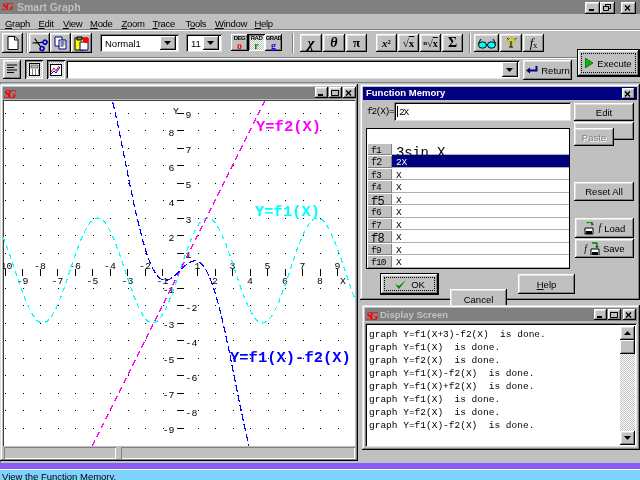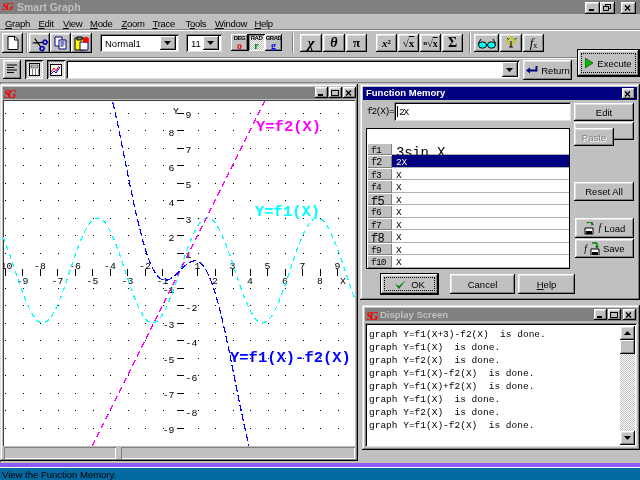--- a/index.html
+++ b/index.html
@@ -340,21 +340,21 @@
     </svg><i style="font-family:'Liberation Serif',serif;margin-right:3px">f</i>Load</div>
 <div class="btn" style="left:575px;top:239px;width:59px;height:19px"><i style="font-family:'Liberation Serif',serif;margin-right:1px">f</i><svg width="13" height="13" viewBox="0 0 13 13" style="margin-right:2px">
       <path d="M3 7h8v6H3z" fill="#fff" stroke="#000"></path>
       <path d="M4 10h6v3H4z" fill="#000"></path>
       <path d="M4 1h5M9 1v4" stroke="#008000" stroke-width="1.5" fill="none"></path>
       <path d="M9 7L7 4h4z" fill="#008000"></path>
     </svg>Save</div>
 <div class="btn" style="left:381px;top:274px;width:57px;height:20px;box-shadow:0 0 0 1px #000,inset -1px -1px 0 #000,inset 1px 1px 0 #fff,inset -2px -2px 0 #808080,inset 2px 2px 0 #dfdfdf"><div class="abs" style="left:3px;top:3px;right:3px;bottom:3px;border:1px dotted #000"></div><svg width="13" height="11" viewBox="0 0 13 11" style="margin-right:4px">
       <path d="M1 5l4 5L12 1 5 7z" fill="#008000"></path>
     </svg>OK</div>
-<div class="btn" style="left:450px;top:274px;width:65px;height:20px">Cancel</div>
+<div class="btn" style="left:450px;top:289px;width:57px;height:20px">Cancel</div>
 <div class="btn" style="left:518px;top:274px;width:57px;height:20px"><u>H</u>elp</div>
 <div class="abs win" style="left:362px;top:305px;width:278px;height:145px"></div>
 <div class="abs gray-title" style="left:365px;top:308px;width:272px;height:13px">
     <span class="abs" style="left:1px;top:1px;color:#ff0000;font-style:italic;font-family:'Liberation Serif',serif;font-size:12px;letter-spacing:-3px">SG</span>
     <span class="abs" style="left:15px;top:1px">Display Screen</span>
   </div>
 <div class="titlebtn" style="left:594px;top:309px;width:13px;height:11px">
     <svg width="12" height="11" viewBox="0 0 12 11" style="position:absolute;left:0px;top:0px">
       <path d="M3 8h5" stroke="#000" stroke-width="2"></path>
     </svg>
@@ -377,14 +377,14 @@
     <svg width="7" height="4" viewBox="0 0 7 4">
       <path d="M0 4h7L3.5 0z" fill="#000"></path>
     </svg>
   </div>
 <div class="abs raised1" style="left:620px;top:340px;width:15px;height:14px;background:#c0c0c0"></div>
 <div class="btn" style="left:620px;top:431px;width:15px;height:14px">
     <svg width="7" height="4" viewBox="0 0 7 4">
       <path d="M0 0h7L3.5 4z" fill="#000"></path>
     </svg>
   </div>
-<div class="abs" style="left:0;top:463px;width:640px;height:17px;background:#0369a1;border-top:4px solid #8b5cf6;box-shadow:inset 0 1px 0 #fff">
+<div class="abs" style="left:0;top:463px;width:640px;height:17px;background:#7dd3fc;border-top:6px solid #8b5cf6;box-shadow:inset 0 1px 0 #fff">
     <span class="abs" style="left:2px;top:1.5px">View the Function Memory.</span>
   </div>
 </body></html>

